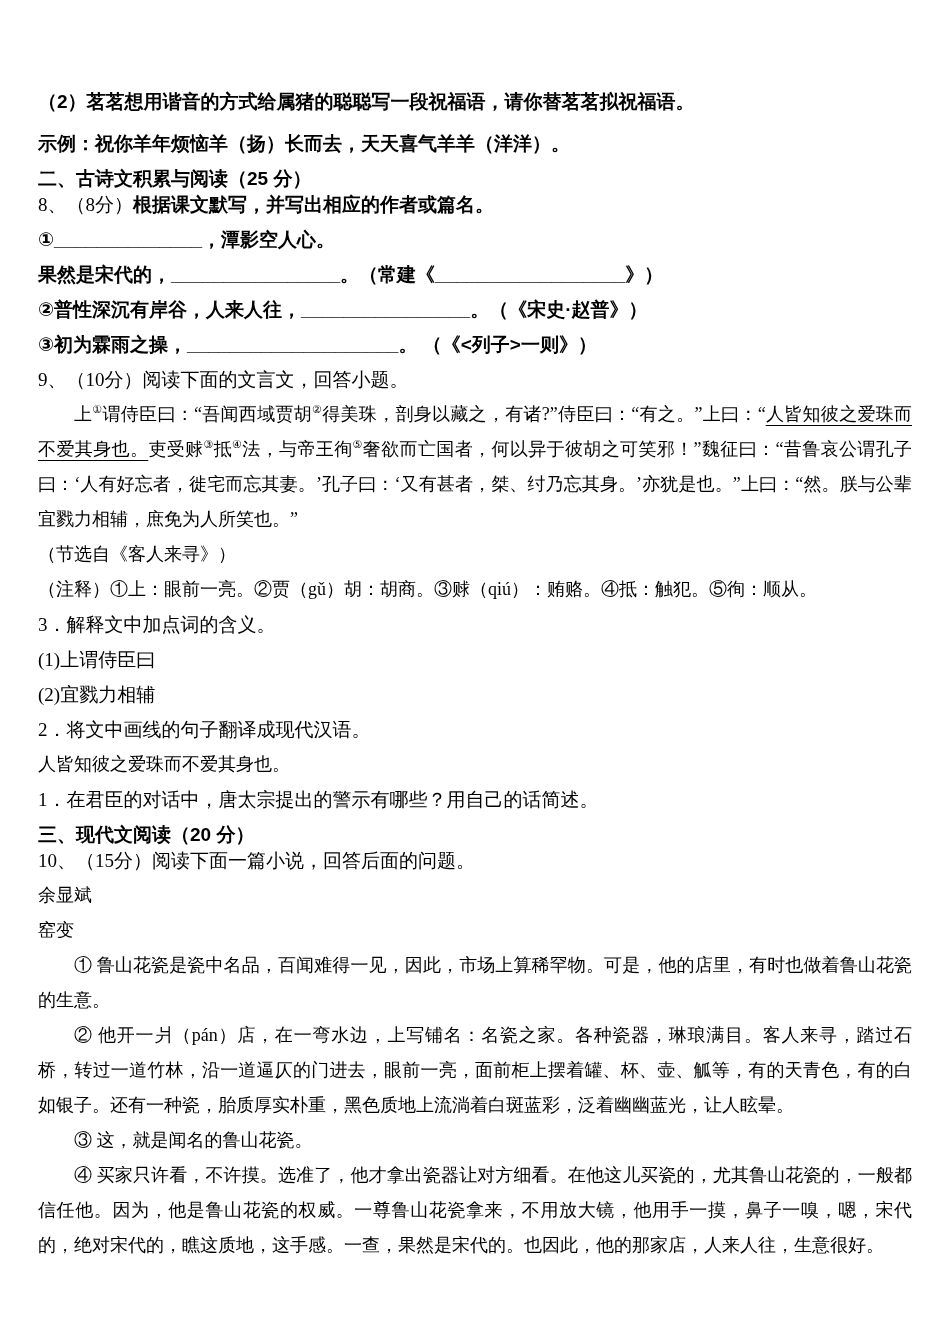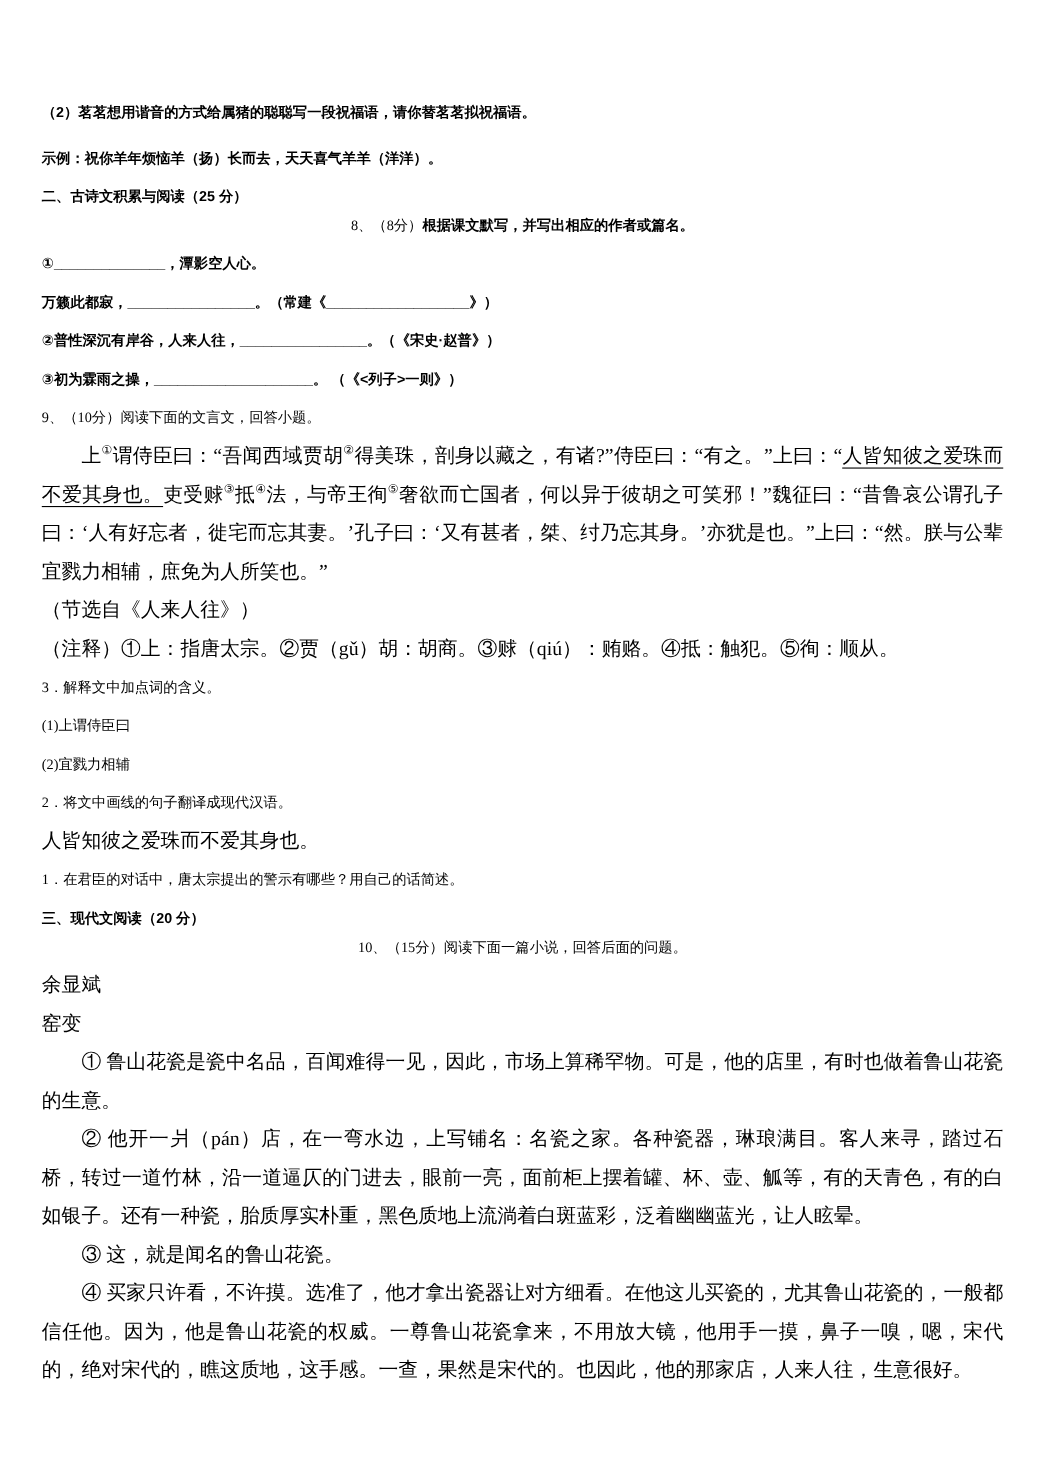--- a/index.html
+++ b/index.html
@@ -2,52 +2,52 @@
 <html><head>
 <meta charset="utf-8">
 <style>
   html,body{margin:0;padding:0;background:#e9e9e9;}
   .page{
     width:950px;height:1344px;margin:0 auto;background:#ffffff;
     box-sizing:border-box;padding:84px 38px 20px 38px;color:#000;
     overflow:hidden;
   }
   .line{
-    margin:0;font-size:13px;line-height:35px;
+    margin:0;font-size:19px;line-height:35px;
     font-family:"Liberation Serif","DejaVu Serif",serif;
     word-break:break-all;
   }
   .bold{font-family:"Liberation Sans","DejaVu Sans",sans-serif;font-weight:700;}
   .kaiti{font-size:18px;}
   .normal{}
   .indent{text-indent:2em;}
   .justify{text-align:justify;}
-  .tight{margin-top:-9px;text-align:center;}
+  .tight{margin-top:-9px;}
   .space{margin-bottom:7px;}
   .line .b{font-family:"Liberation Sans","DejaVu Sans",sans-serif;font-weight:700;}
   .line .ul{text-decoration:underline;text-underline-offset:5px;}
   .line sup{font-size:11px;line-height:0;}
 </style>
 </head>
 <body>
 
 <div class="page">
   <div id="doc">
       <p class="line bold space"><span>（2）茗茗想用谐音的方式给属猪的聪聪写一段祝福语，请你替茗茗拟祝福语。</span></p>
       <p class="line bold"><span>示例：祝你羊年烦恼羊（扬）长而去，天天喜气羊羊（洋洋）。</span></p>
       <p class="line bold"><span>二、古诗文积累与阅读（25 分）</span></p>
       <p class="line normal tight"><span>8、（8分）</span><span class="b">根据课文默写，并写出相应的作者或篇名。</span></p>
       <p class="line bold"><span>①______________，潭影空人心。</span></p>
-      <p class="line bold"><span>万籁此都寂，________________。（常建《__________________》）</span></p>
+      <p class="line bold"><span>果然是宋代的，________________。（常建《__________________》）</span></p>
       <p class="line bold"><span>②普性深沉有岸谷，人来人往，________________。（《宋史·赵普》）</span></p>
       <p class="line bold"><span>③初为霖雨之操，____________________。 （《&lt;列子&gt;一则》）</span></p>
       <p class="line normal"><span>9、（10分）阅读下面的文言文，回答小题。</span></p>
       <p class="line kaiti indent justify"><span>上</span><sup>①</sup><span>谓侍臣曰：“吾闻西域贾胡</span><sup>②</sup><span>得美珠，剖身以藏之，有诸?”侍臣曰：“有之。”上曰：“</span><span class="ul">人皆知彼之爱珠而不爱其身也。</span><span>吏受赇</span><sup>③</sup><span>抵</span><sup>④</sup><span>法，与帝王徇</span><sup>⑤</sup><span>奢欲而亡国者，何以异于彼胡之可笑邪！”魏征曰：“昔鲁哀公谓孔子曰：‘人有好忘者，徙宅而忘其妻。’孔子曰：‘又有甚者，桀、纣乃忘其身。’亦犹是也。”上曰：“然。朕与公辈宜戮力相辅，庶免为人所笑也。”</span></p>
-      <p class="line kaiti"><span>（节选自《人来人往》）</span></p>
-      <p class="line kaiti"><span>（注释）①上：指唐太宗。②贾（gǔ）胡：胡商。③赇（qiú）：贿赂。④抵：触犯。⑤徇：顺从。</span></p>
+      <p class="line kaiti"><span>（节选自《客人来寻》）</span></p>
+      <p class="line kaiti"><span>（注释）①上：眼前一亮。②贾（gǔ）胡：胡商。③赇（qiú）：贿赂。④抵：触犯。⑤徇：顺从。</span></p>
       <p class="line normal"><span>3．解释文中加点词的含义。</span></p>
       <p class="line normal"><span>(1)上谓侍臣曰</span></p>
       <p class="line normal"><span>(2)宜戮力相辅</span></p>
       <p class="line normal"><span>2．将文中画线的句子翻译成现代汉语。</span></p>
       <p class="line kaiti"><span>人皆知彼之爱珠而不爱其身也。</span></p>
       <p class="line normal"><span>1．在君臣的对话中，唐太宗提出的警示有哪些？用自己的话简述。</span></p>
       <p class="line bold"><span>三、现代文阅读（20 分）</span></p>
       <p class="line normal tight"><span>10、（15分）阅读下面一篇小说，回答后面的问题。</span></p>
       <p class="line kaiti"><span>余显斌</span></p>
       <p class="line kaiti"><span>窑变</span></p>

